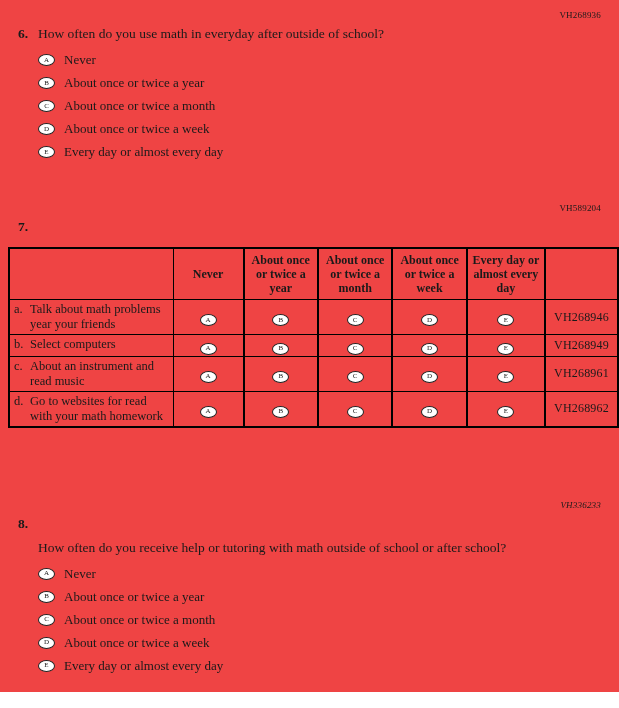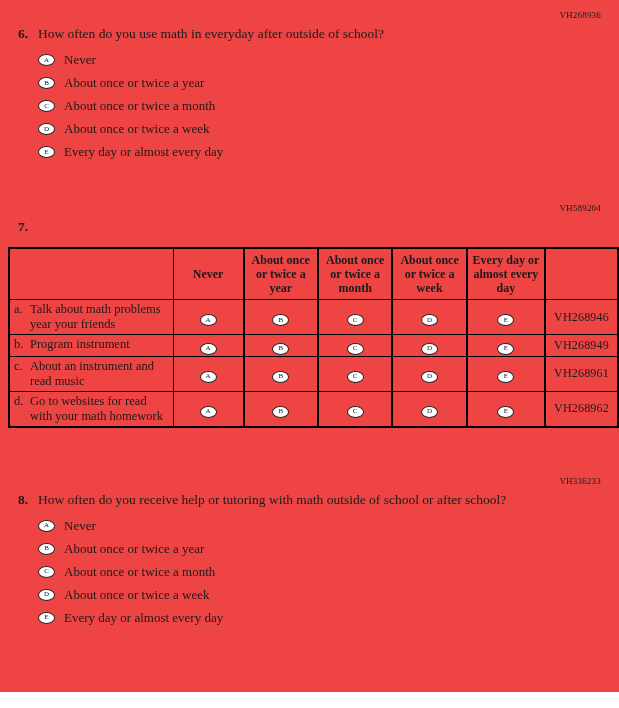--- a/index.html
+++ b/index.html
@@ -25,21 +25,21 @@
     display:flex;
     margin-left:18px;
     margin-top:3px;
     font-size:13.5px;
     line-height:20px;
   }
   .qnum{font-weight:bold;width:20px;flex:none;}
   .qtext{line-height:20px;}
   .b{font-weight:normal;}
   .q7 .qtext{max-width:470px;}
-  .q8 .qtext{max-width:500px;}
+  .q8 .qtext{max-width:500px;margin-top:24px;}
   .q6 .qtext{max-width:540px;}
 
   .options{margin-left:38px;margin-top:9px;}
   .option-row{display:flex;align-items:center;height:14px;margin-bottom:9px;cursor:pointer;}
   .bubble{
     width:15px;height:10px;
     border:1px solid #222;
     border-radius:50%;
     display:inline-flex;align-items:center;justify-content:center;
     flex:none;background:#fff;
@@ -65,21 +65,21 @@
   col.c-code{width:42px;}
   td.stem{font-size:12.5px;padding:2px 4px;vertical-align:top;line-height:15px;}
   .stem-inner{display:flex;}
   .row-letter{width:16px;flex:none;}
   .row-label{flex:1;}
   td.ans{text-align:center;vertical-align:middle;cursor:pointer;}
   td.ans .bubble{margin:0 auto;}
   td.code-cell{font-size:12px;text-align:center;padding:0 8px;letter-spacing:.2px;}
 
   .gap-q7{margin-top:44px;}
-  .gap-q8{margin-top:48px;}
+  .gap-q8{margin-top:72px;font-style:italic;}
 </style>
 </head>
 <body>
 
 <div class="page">
 
   <div class="code-line">VH268936</div>
 
   <div class="question q6">
     <span class="qnum">6.</span>
@@ -168,21 +168,21 @@
       <td class="ans thickL"><span class="bubble">
               <span class="bubble-letter">E</span>
             </span></td>
       <td class="code-cell thickL">VH268946</td>
     </tr>
 
     <tr>
       <td class="stem">
         <span class="stem-inner">
               <span class="row-letter">b.</span>
-              <span class="row-label">Program instrument</span>
+              <span class="row-label">Select computers</span>
             </span>
       </td>
       <td class="ans"><span class="bubble">
               <span class="bubble-letter">A</span>
             </span></td>
       <td class="ans thickL"><span class="bubble">
               <span class="bubble-letter">B</span>
             </span></td>
       <td class="ans thickL"><span class="bubble">
               <span class="bubble-letter">C</span>

